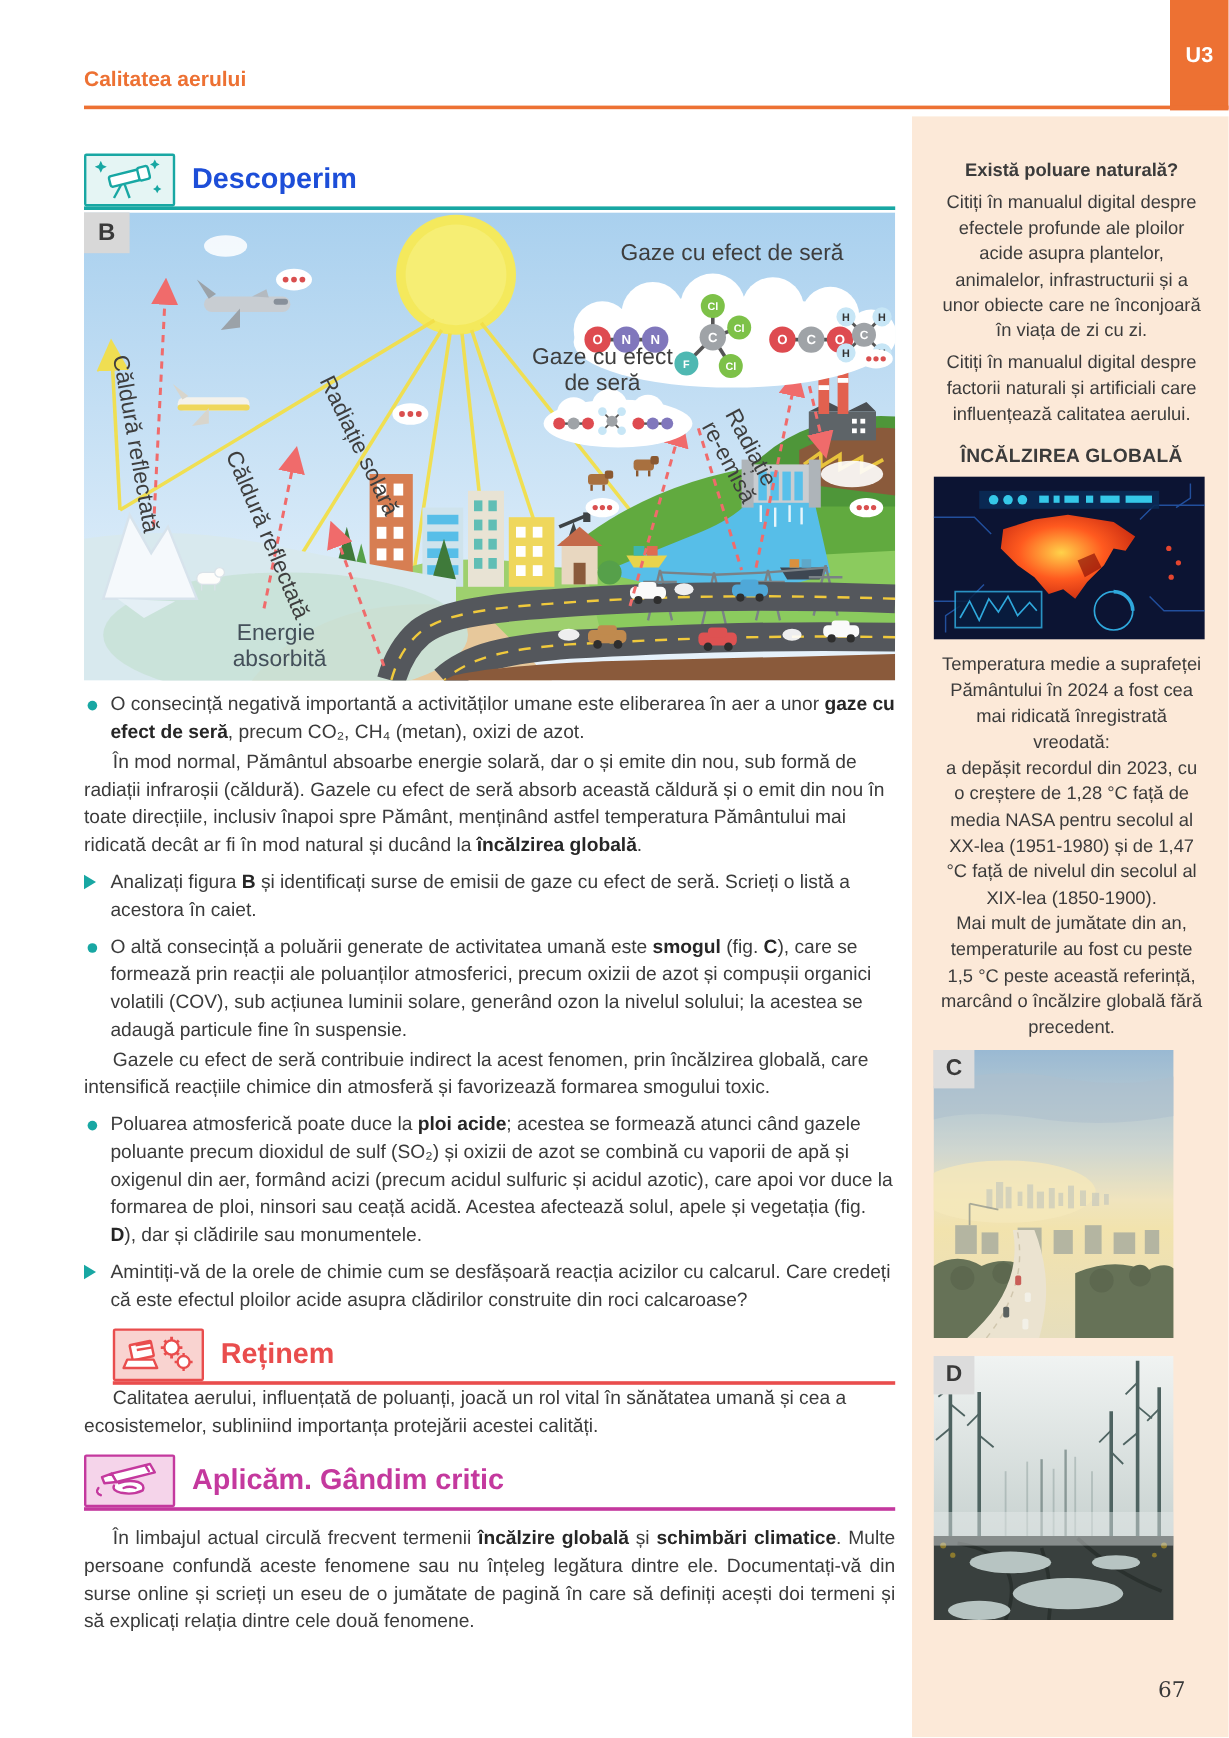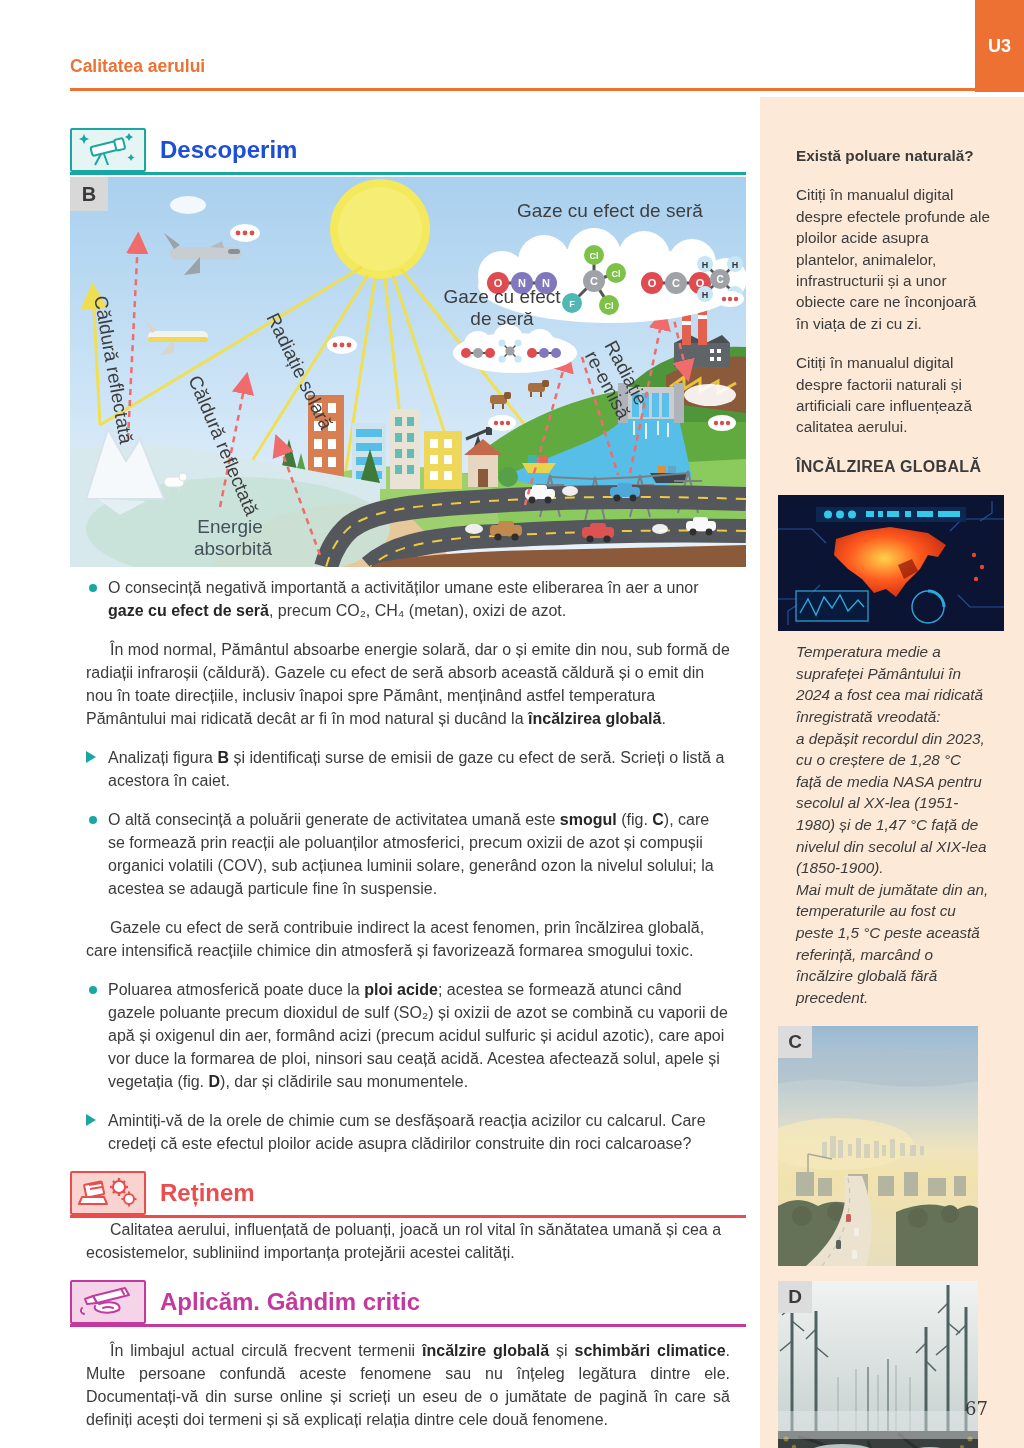--- a/index.html
+++ b/index.html
@@ -6,24 +6,24 @@
   .page{position:relative;width:1024px;height:1448px;background:#fff;overflow:hidden;
         font-family:"Liberation Sans",sans-serif;color:#3b3b3b;}
   
   .unit-tab{position:absolute;left:975px;top:0;width:49px;height:92px;background:#ED7133;
             color:#fff;font-weight:bold;font-size:18px;display:flex;align-items:center;justify-content:center;}
   .header-title{position:absolute;left:70px;top:56px;font-size:17.5px;font-weight:bold;color:#ED7133;}
   .header-rule{position:absolute;left:70px;top:88px;width:954px;height:3px;background:#ED7133;}
   
   .sidebar{position:absolute;left:760px;top:97px;width:264px;height:1351px;background:#FCE9D8;
            box-sizing:border-box;padding:30px 16px 0 18px;}
-  .sidebar p{margin:18px;font-size:15.3px;line-height:21.4px;color:#3b3b3b;}
+  .sidebar p{margin:5px;font-size:15.3px;line-height:21.4px;color:#3b3b3b;text-align:center;}
   .sb-title{font-weight:bold;color:#2e2e2e;}
   .gw-title{margin-top:14px !important;font-weight:bold;color:#2e2e2e;font-size:16px !important;letter-spacing:.3px;}
-  .gw-text{margin-top:10px !important;white-space:pre-line;line-height:21.6px !important;font-style:italic;}
+  .gw-text{margin-top:10px !important;white-space:pre-line;line-height:21.6px !important;}
   .gw-image{margin-top:6px;width:226px;height:136px;}
   .photo{position:relative;width:200px;}
   .photo-c{margin-top:8px;height:240px;}
   .photo-d{margin-top:15px;height:220px;}
   .chip{position:absolute;top:0;left:0;width:34px;height:32px;background:#DCDCDC;color:#3a3a3a;
         font-weight:bold;font-size:19px;display:flex;align-items:center;justify-content:center;z-index:2;}
   .page-num{position:absolute;top:1398px;right:36px;font-family:"DejaVu Serif",serif;font-size:18px;color:#3a3a3a;}
   
   .main{position:absolute;left:70px;top:128px;width:676px;}
   .section-head{display:flex;align-items:center;height:44px;border-bottom:3px solid;}
@@ -32,29 +32,29 @@
   .section-head .title{font-size:24px;font-weight:bold;margin-left:14px;}
   .head-teal{border-color:#18A7A3;} .head-teal .icon-box{border-color:#18A7A3;background:#E5F5F4;}
   .head-teal .title{color:#1d4ed8;}
   .head-red{border-color:#E94D4D;} .head-red .icon-box{border-color:#E94D4D;background:#F9D3D0;}
   .head-red .title{color:#E94D4D;}
   .head-mag{border-color:#C4399E;} .head-mag .icon-box{border-color:#C4399E;background:#F5D4EA;}
   .head-mag .title{color:#C4399E;}
   .figure{position:relative;width:676px;height:390px;margin-top:2px;}
   .fig-chip{position:absolute;top:0;left:0;width:38px;height:34px;background:#D8D8D8;color:#3a3a3a;
         font-weight:bold;font-size:20px;display:flex;align-items:center;justify-content:center;z-index:2;}
-  .para{font-size:16px;line-height:23px;color:#3b3b3b;margin:16px;}
+  .para{font-size:16px;line-height:23px;color:#3b3b3b;margin:0;}
   .b{font-weight:700;color:#262626;}
   .bullet{position:relative;padding-left:22px;margin-top:9px;}
   .dot{position:absolute;left:3px;top:8px;width:8px;height:8px;border-radius:50%;background:#18A7A3;}
   .tri{position:absolute;left:0;top:5px;width:0;height:0;border-left:10px solid #18A7A3;
        border-top:6px solid transparent;border-bottom:6px solid transparent;}
   .cont{text-indent:24px;margin-top:2px;}
   .body-p{text-indent:24px;margin-top:0;}
-  .retinem-block{margin-top:12px;}
+  .retinem-block{margin-top:12px;margin-left:24px;}
   .aplicam-p{margin-top:12px;text-align:justify;} .mt12{margin-top:12px;}
 </style>
 </head>
 <body>
 
 <div class="page">
 
   <div class="unit-tab">U3</div>
   <div class="header-title">Calitatea aerului</div>
   <div class="header-rule"></div>

